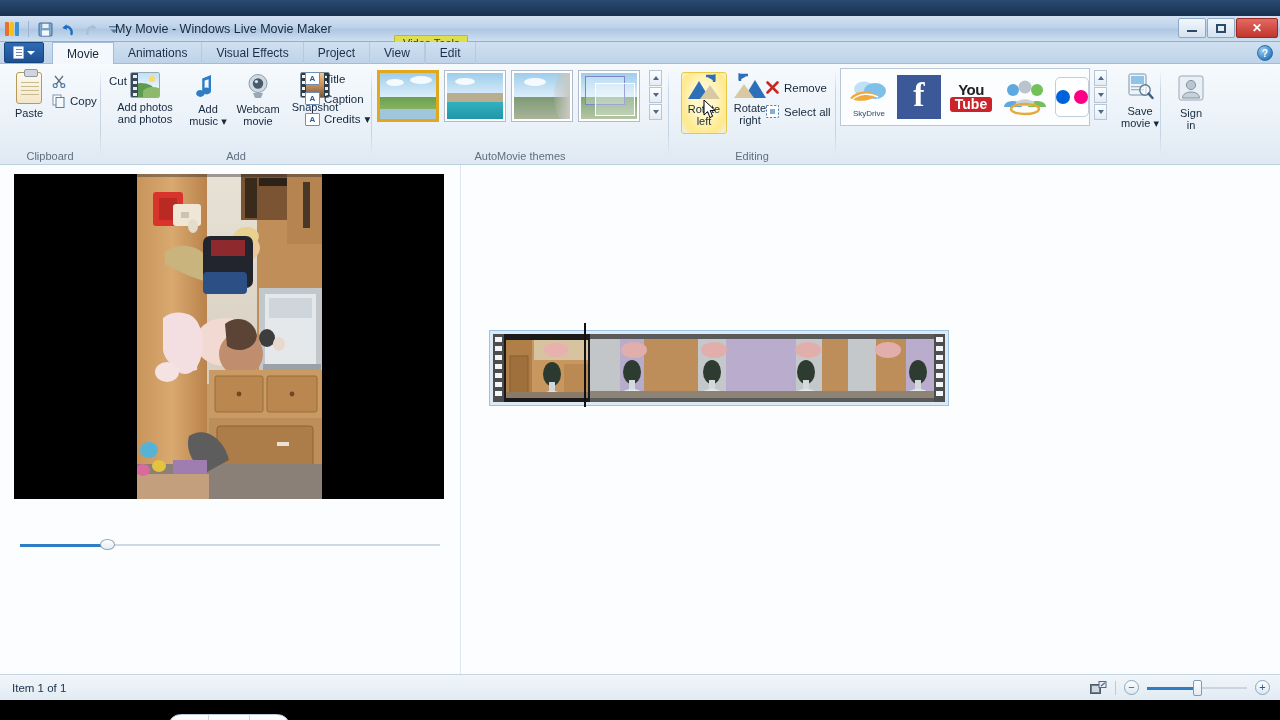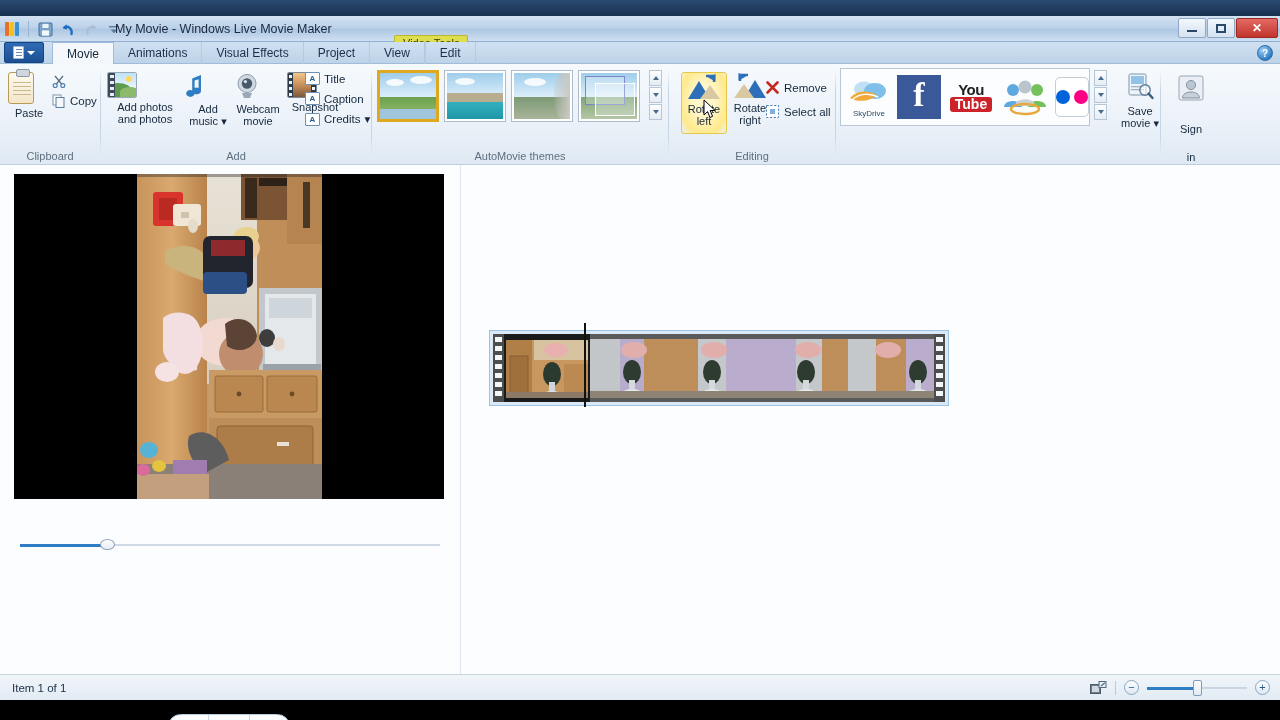--- a/index.html
+++ b/index.html
@@ -82,21 +82,21 @@
   .ribbon { position:relative; height:101px;
     background: linear-gradient(#f6fafd 0%, #eaf1f8 60%, #dfe9f3 100%);
     border-bottom:1px solid #bccfdf; }
   .grp { position:absolute; top:0; height:101px; }
   .grp-body { position:absolute; left:0; top:0; right:0; height:80px; }
   .grp-label { position:absolute; bottom:3px; left:0; width:100%; text-align:center;
     font-size:11px; color:#5f6f80; }
   .grp-sep { position:absolute; top:6px; width:1px; height:86px;
     background: linear-gradient(transparent,#c6d5e4 25%, #c6d5e4 75%, transparent); }
 
-  .bigbtn { position:absolute; display:flex; flex-direction:column; 
+  .bigbtn { position:absolute; display:flex; flex-direction:column; align-items:center;
     text-align:center; font-size:11px; color:#16283d; line-height:12px; }
   .bigbtn .ic { margin-bottom:3px; }
   .smallbtn { position:absolute; display:flex; align-items:center; gap:4px;
     font-size:11.5px; color:#16283d; }
 
   
   .ic-clip { width:26px;height:32px;background:linear-gradient(#fefaf0,#f3e6c8);
     border:1px solid #b79a57; border-radius:3px; position:relative; }
   .ic-clip::before{ content:""; position:absolute; left:7px; top:-4px; width:12px;height:6px;
     background:#cfd6dd; border:1px solid #8d98a4; border-radius:2px;}
@@ -573,21 +573,21 @@
             <span>
               <span>movie</span> <span>▾</span>
             </span>
           </div>
         </div>
       </div>
       <div class="grp-sep" style="left:1160px;"></div>
 
       <div class="grp" style="left:1161px; width:60px;">
         <div class="grp-body">
-          <div class="bigbtn" style="left:8px; top:10px; width:44px;gap:16px;">
+          <div class="bigbtn" style="left:8px; top:10px; width:44px;">
             <span class="ic">
               <svg width="28" height="28" viewBox="0 0 28 28">
                 <rect x="2" y="2" width="24" height="24" rx="2" fill="#e9eff5" stroke="#9aa8b6"></rect>
                 <circle cx="14" cy="11" r="4.6" fill="#b9c5d1" stroke="#8593a1"></circle>
                 <path d="M5.5 24 C5.5 16 22.5 16 22.5 24 Z" fill="#c6d1db" stroke="#8593a1"></path>
               </svg>
             </span>
             <span>Sign</span>
             <span>in</span>
           </div>

